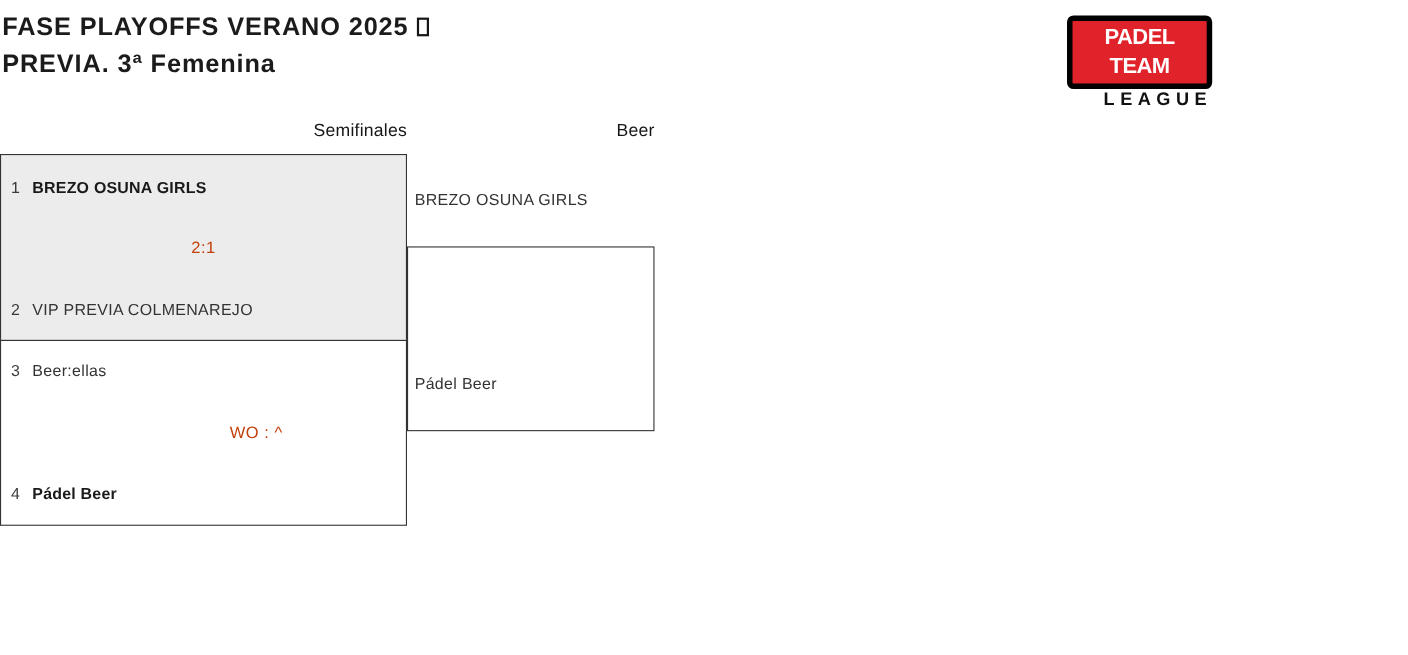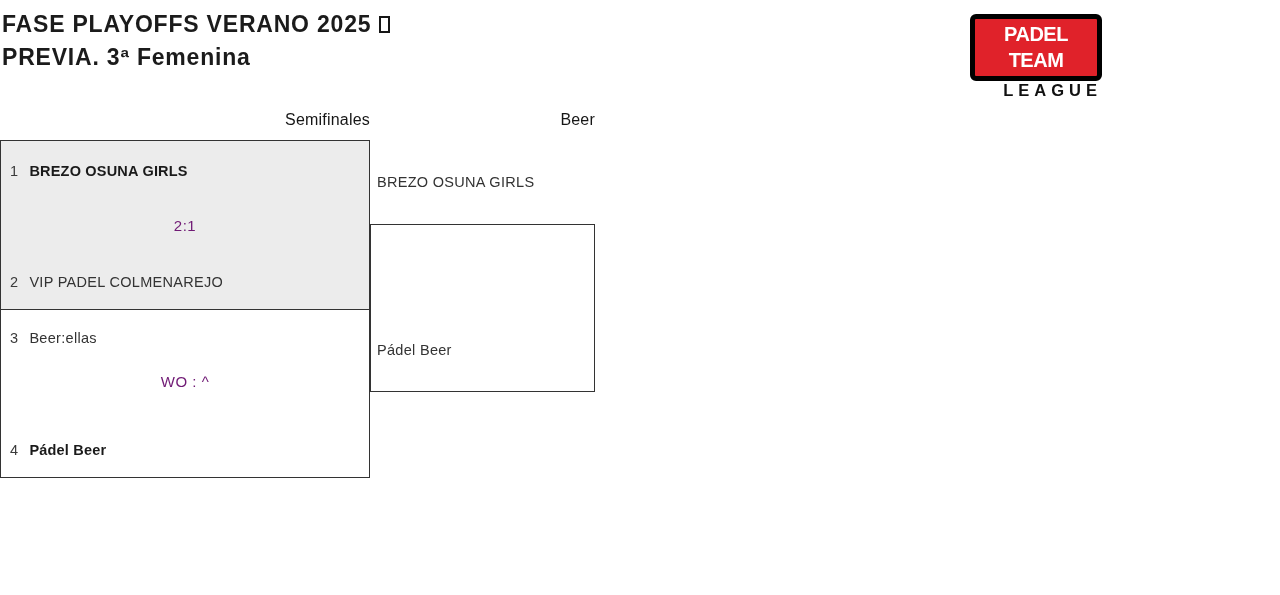--- a/index.html
+++ b/index.html
@@ -105,31 +105,31 @@
   }
   .team-seed { font-weight: 400; color: #3a3a3a; }
   .team-name { font-weight: 400; color: #333333; }
   .team-name.winner { font-weight: 700; color: #1a1a1a; letter-spacing: 0.2px; }
 
   .sf1 .row-a { top: 20px; }
   .sf1 .score-row { top: 75px; }
   .sf1 .row-b { top: 131px; }
 
   .sf2 .row-a { top: 18px; }
-  .sf2 .score-row { top: 62px; }
+  .sf2 .score-row { top: 74px; margin-left: 48px; }
   .sf2 .row-b { top: 130px; }
 
   .score-row {
     position: absolute;
     left: 0;
     width: 100%;
     text-align: center;
     font-size: 15px;
     line-height: 20px;
-    color: #701a75;
+    color: #c2410c;
     letter-spacing: 0.5px;
   }
 
   
   .final-box {
     position: absolute;
     left: 370px;
     top: 224px;
     width: 225px;
     height: 168px;
@@ -168,21 +168,21 @@
   <div class="col-header final">Beer</div>
 
   <div class="match-box sf1">
     <div class="team-row row-a">
       <span class="team-seed">1</span>
       <span class="team-name winner">BREZO OSUNA GIRLS</span>
     </div>
     <div class="score-row">2:1</div>
     <div class="team-row row-b">
       <span class="team-seed">2</span>
-      <span class="team-name">VIP PADEL COLMENAREJO</span>
+      <span class="team-name">VIP PREVIA COLMENAREJO</span>
     </div>
   </div>
 
   <div class="match-box sf2">
     <div class="team-row row-a">
       <span class="team-seed">3</span>
       <span class="team-name">Beer:ellas</span>
     </div>
     <div class="score-row">WO : ^</div>
     <div class="team-row row-b">

